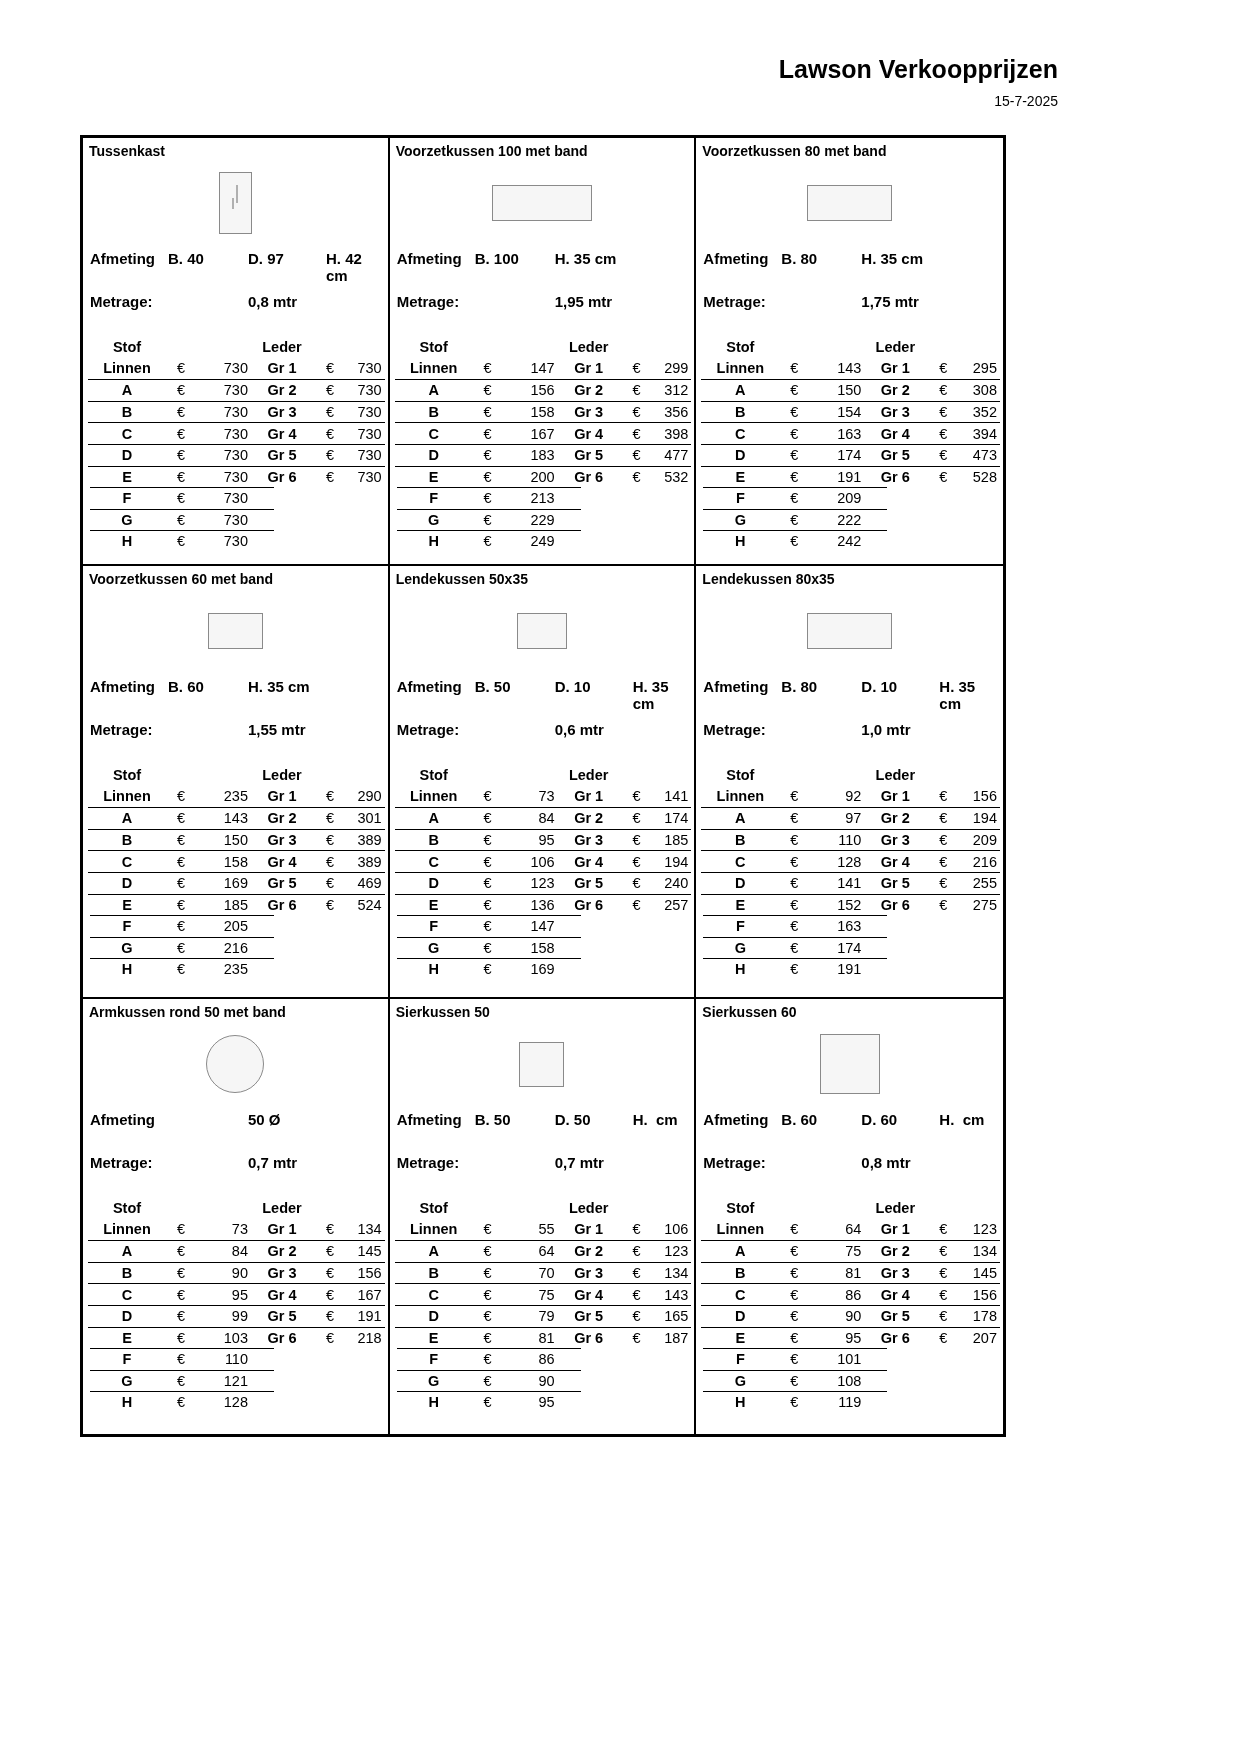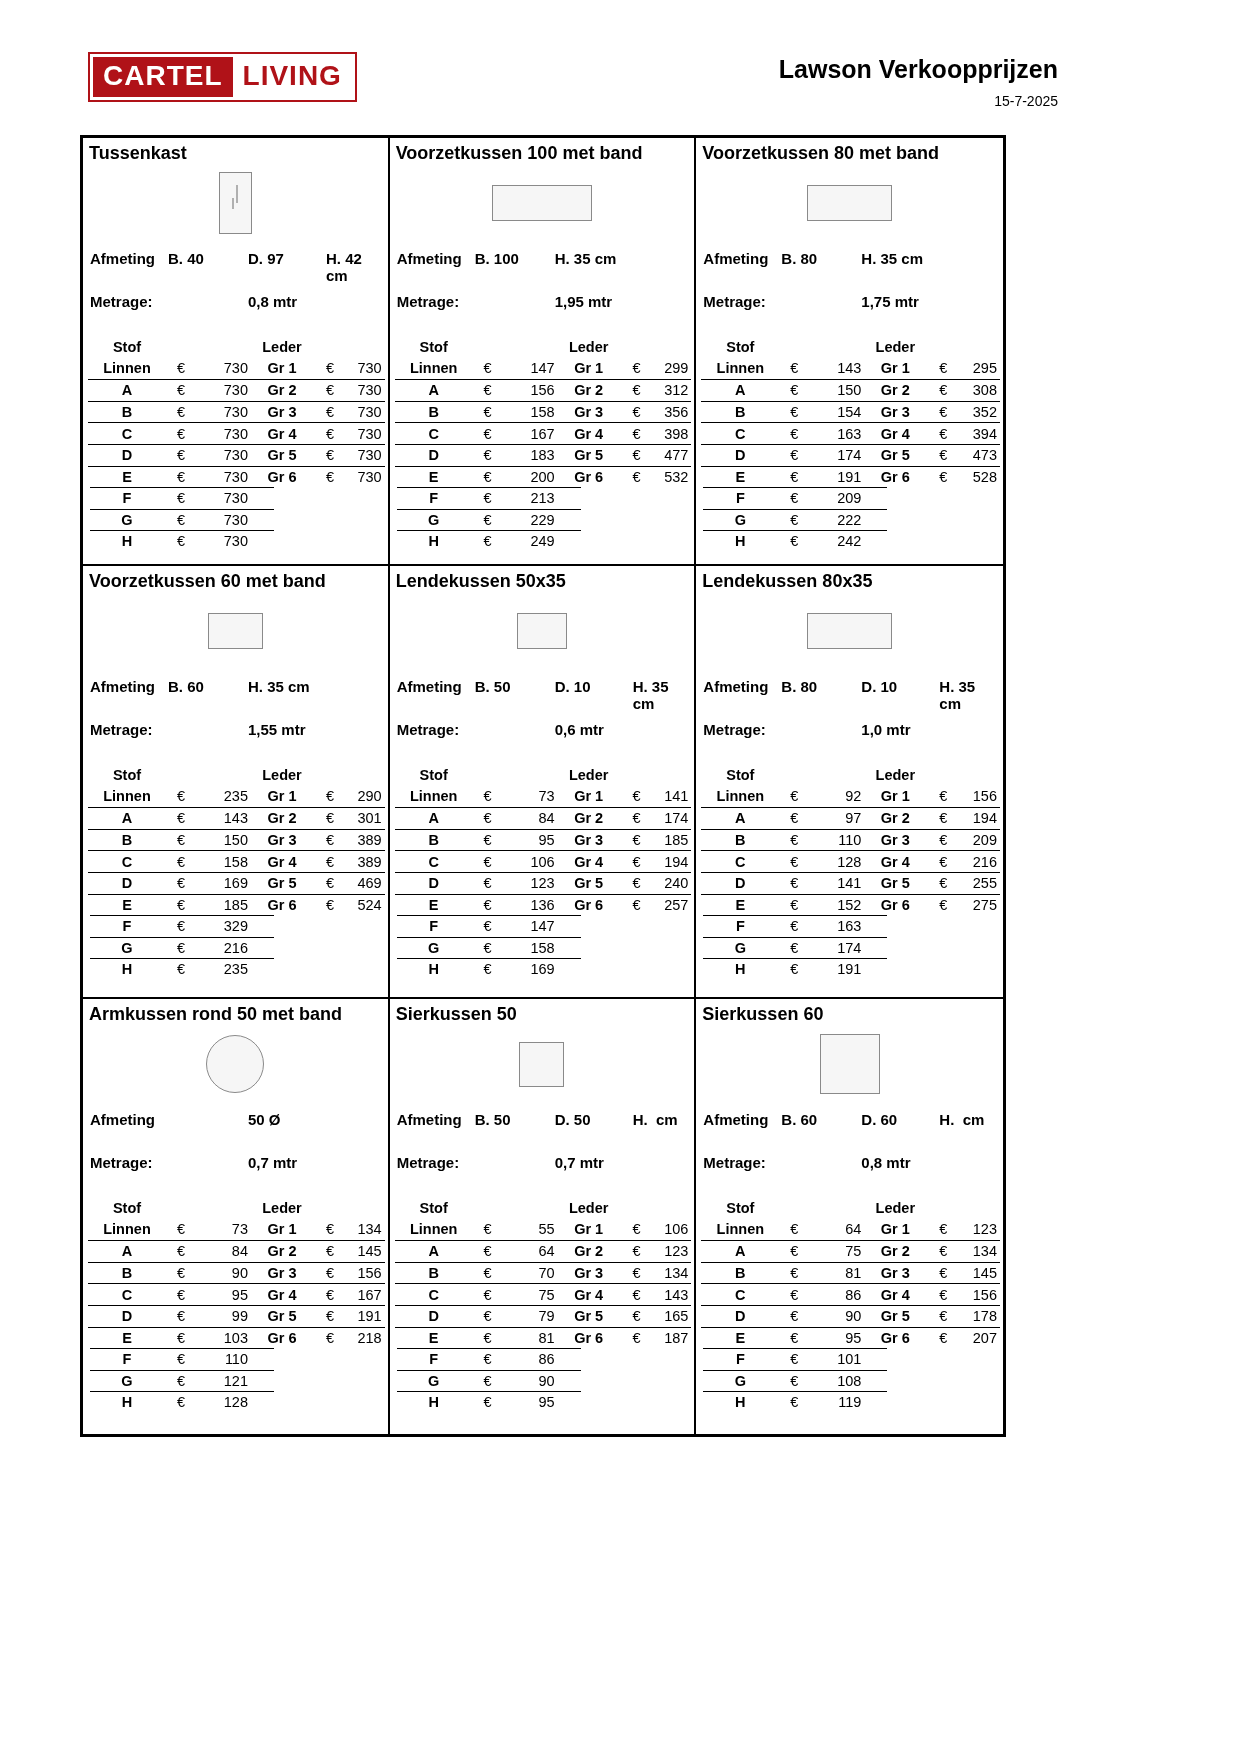--- a/index.html
+++ b/index.html
@@ -18,21 +18,21 @@
   .doc-date{position:absolute;top:93px;right:182px;font-size:14px;}
 
   
   .grid{position:absolute;left:80px;top:135px;width:926px;border:3px solid #000;
         display:grid;grid-template-columns:1fr 1fr 1fr;grid-template-rows:428px 433px 435px;
         box-sizing:border-box;}
   .panel{position:relative;border-right:2px solid #000;border-bottom:2px solid #000;
         box-sizing:border-box;font-size:15px;background:#fff;}
   .panel:nth-child(3n){border-right:none;}
   .panel:nth-child(n+7){border-bottom:none;padding-left:44px;}
-  .panel-title{position:absolute;top:5px;left:6px;font-weight:bold;font-size:18px;}
+  .panel-title{position:absolute;top:5px;left:6px;font-weight:bold;font-size:14px;}
 
   .shape-area{position:absolute;top:26px;left:0;right:0;height:78px;
         display:flex;align-items:center;justify-content:center;}
   .shape{background:#f6f6f6;border:1.5px solid #8a8a8a;box-sizing:border-box;position:relative;}
   .shape.circle{border-radius:50%;}
   .shape.door::before{content:"";position:absolute;left:52%;top:20%;width:2px;height:30%;background:#b0b0b0;}
   .shape.door::after{content:"";position:absolute;left:38%;top:42%;width:2px;height:18%;background:#b0b0b0;}
 
   .afmeting{position:absolute;top:112px;left:7px;right:4px;
         display:grid;grid-template-columns:78px 80px 78px 1fr;font-weight:bold;}
@@ -50,24 +50,20 @@
   .c-euro{text-align:center;}
   .c-price{text-align:right;padding-right:3px;}
 
   .footer{position:absolute;top:1500px;left:100px;width:926px;text-align:center;font-size:14px;}
 </style>
 </head>
 <body>
 
 <div class="page">
 
-  <div class="logo">
-    <span class="logo-left">CARTEL</span>
-    <span class="logo-right">LIVING</span>
-  </div>
 
   <div class="doc-title">Lawson Verkoopprijzen</div>
   <div class="doc-date">15-7-2025</div>
 
   <div class="grid" id="grid">
       <section class="panel">
     <div class="panel-title">Tussenkast</div>
     <div class="shape-area">
           <div class="shape door" style="width: 33px; height: 62px;"></div>
         </div>
@@ -577,21 +573,21 @@
             <span class="p-right">
               <span class="c-label">Gr 6</span>
               <span class="c-euro">€</span>
               <span class="c-price">524</span>
             </span>
           </div>
           <div class="p-row btl">
             <span class="p-left">
               <span class="c-label">F</span>
               <span class="c-euro">€</span>
-              <span class="c-price">329</span>
+              <span class="c-price">205</span>
             </span>
             <span class="p-right">
               <span class="c-label"></span>
               <span class="c-euro"></span>
               <span class="c-price"></span>
             </span>
           </div>
           <div class="p-row btl">
             <span class="p-left">
               <span class="c-label">G</span>

